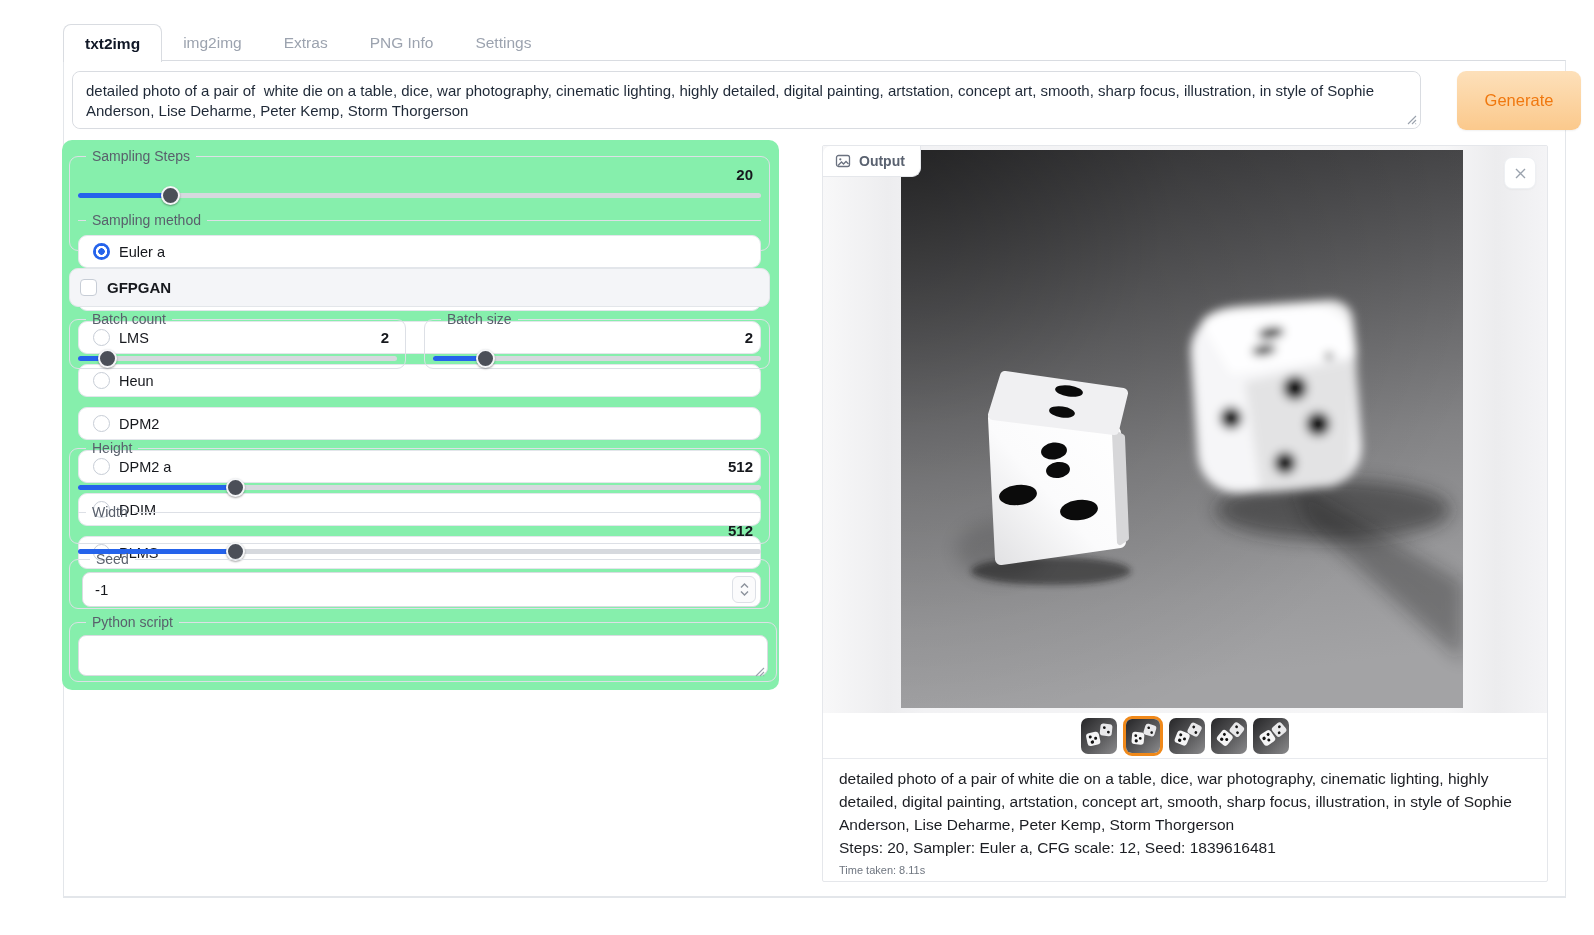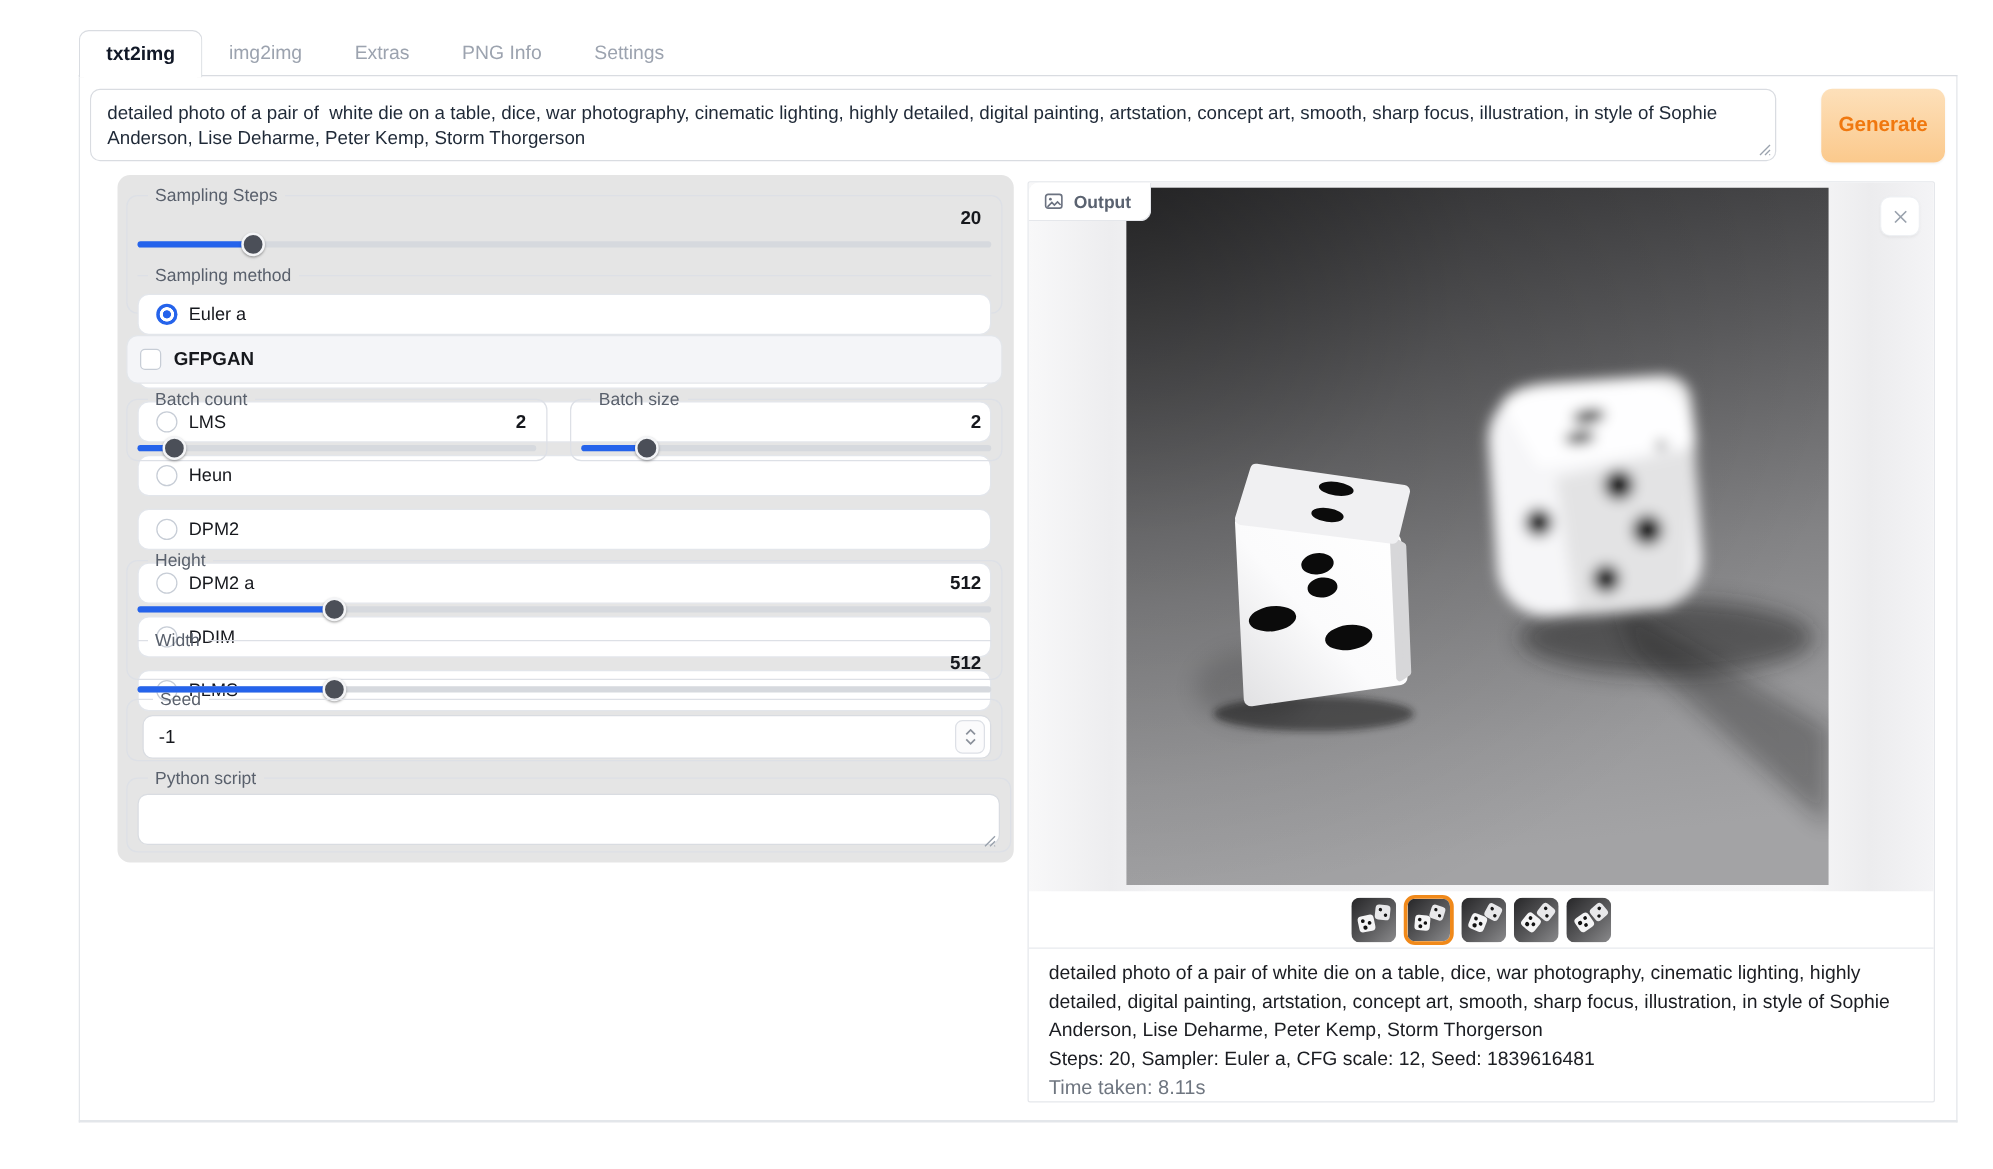--- a/index.html
+++ b/index.html
@@ -14,26 +14,26 @@
   .tab { display:flex; align-items:center; padding:0 21px; font-size:15.5px; color:#9ca3af; cursor:pointer; }
   .tab.active { background:#fff; border:1px solid #d9dce1; border-bottom:none; border-radius:8px 8px 0 0;
     color:#111827; font-weight:700; height:38px; }
 
   
   #prompt-box { left:72px; top:71px; width:1349px; height:58px; border:1px solid #d9dce1; border-radius:8px;
     background:#fff; }
   #prompt-input { width:100%; height:100%; border:none; outline:none; resize:none; border-radius:8px;
     padding:9px 24px 9px 13px; font-family:"Liberation Sans",sans-serif; font-size:15px; line-height:20px; color:#1f2937; }
   .resize-corner { position:absolute; right:3px; bottom:3px; width:12px; height:12px; pointer-events:none; }
-  #generate-btn { left:1457px; top:71px; width:99px; height:59px; border:none; border-radius:9px;
-    background:linear-gradient(180deg,#fde0ba 0%,#fbc98c 100%); color:#f0780f; font-weight:700;
+  #generate-btn { left:1457px; top:71px; width:124px; height:59px; border:none; border-radius:9px;
+    background:linear-gradient(180deg,#fde0ba 0%,#fbc98c 100%); color:#f0780f; font-weight:400;
     font-size:16.5px; font-family:"Liberation Sans",sans-serif; cursor:pointer; box-shadow:0 1px 2px rgba(0,0,0,.06); }
 
   
-  #left-panel { left:94px; top:140px; width:717px; height:550px; background:#e5e5e5; border-radius:10px; }
+  #left-panel { left:62px; top:140px; width:717px; height:550px; background:#86efac; border-radius:10px; }
   fieldset.fs { position:absolute; border:1px solid #dde0e6; border-radius:9px; padding:2px 8px 6px; background:transparent; }
   fieldset.sub { border:none; border-top:1px solid #dde0e6; border-radius:0; margin-top:7px; padding:2px 0 0; }
   legend { font-size:14px; color:#59606c; padding:0 6px; margin-left:8px; }
   .sval { display:block; text-align:right; font-size:15px; font-weight:600; color:#16181d; height:19px; padding-right:8px; }
   .slider { position:relative; height:20px; cursor:pointer; }
   .slider .track { position:absolute; left:0; right:0; top:8px; height:5px; background:#d6d9de; border-radius:3px; }
   .slider .fill  { position:absolute; left:0; top:8px; height:5px; background:#2563eb; border-radius:3px; }
   .slider .knob  { position:absolute; top:1px; width:19px; height:19px; border-radius:50%;
     background:#4b4f58; border:2px solid #f4f5f7; box-shadow:0 1px 2px rgba(0,0,0,.35); }
   #opts-row { display:flex; gap:10px; padding:5px 0 2px;flex-direction:column; }
@@ -69,21 +69,21 @@
   #close-btn { position:absolute; right:12px; top:12px; width:30px; height:30px; border-radius:7px; background:#fff;
     box-shadow:0 0 0 1px #eef0f3, 0 1px 3px rgba(0,0,0,.07); display:flex; align-items:center; justify-content:center;
     cursor:pointer; z-index:3; }
   #thumbs { position:absolute; left:0; top:567px; width:100%; height:45px; display:flex; align-items:center;
     justify-content:center; gap:6px; }
   .thumb { width:36px; height:36px; border-radius:7px; overflow:hidden; cursor:pointer; flex:none; position:relative; }
   .thumb.sel { width:40px; height:40px; border:3px solid #f0891a; border-radius:9px; }
   .thumb svg { display:block; width:100%; height:100%; }
   #caption { position:absolute; left:0; top:612px; width:100%; bottom:0; border-top:1px solid #e8eaee; padding:8px 16px 0; }
   #caption .cap-prompt, #caption .cap-params { font-size:15.5px; color:#1b1d22; line-height:23px; }
-  #caption .cap-time { font-size:16px; color:#6f7680; line-height:21px; margin-top:1px; }
+  #caption .cap-time { font-size:11px; color:#6f7680; line-height:21px; margin-top:1px; }
 </style>
 </head>
 <body>
 
 <div id="frame" class="abs"></div>
 
 <nav id="tabbar" class="abs">
   <div class="tab active">txt2img</div>
   <div class="tab">img2img</div>
   <div class="tab">Extras</div>

